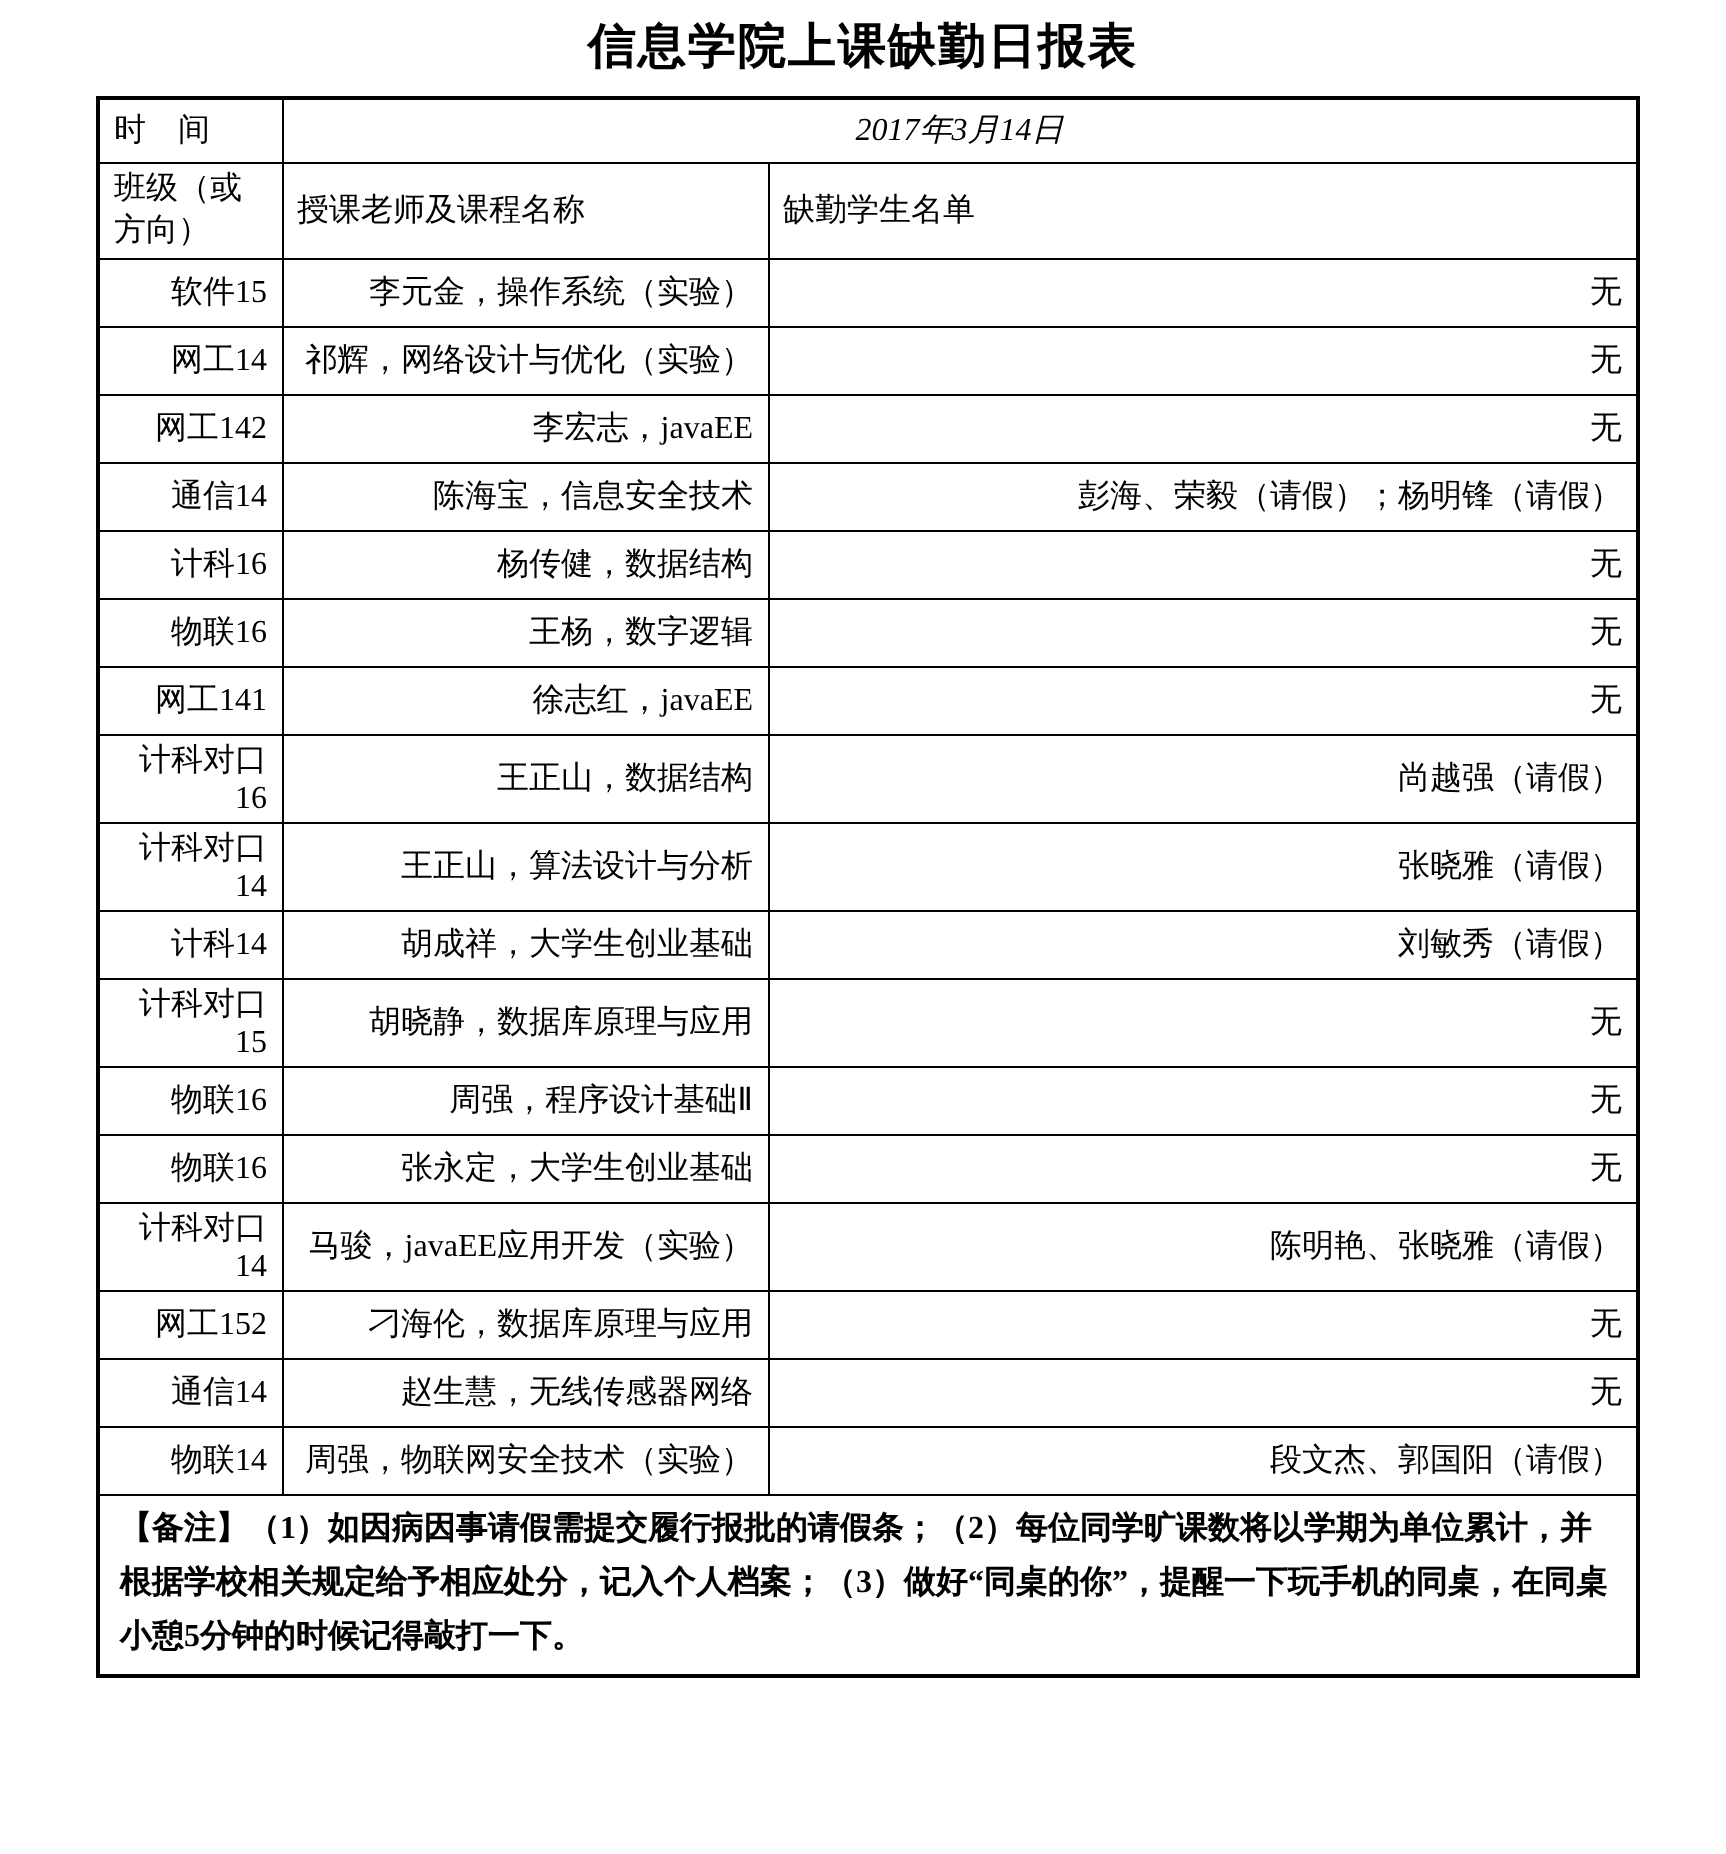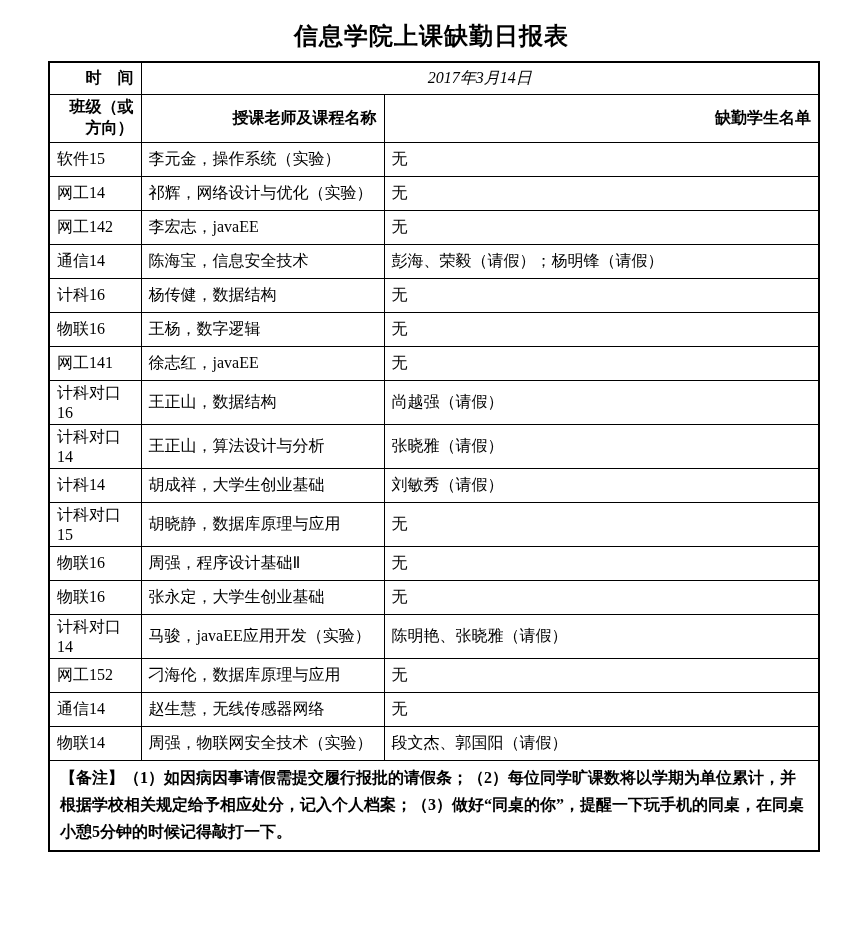--- a/index.html
+++ b/index.html
@@ -16,45 +16,45 @@
     height: 927px;
     box-sizing: border-box;
     overflow: hidden;
   }
   .doc-title {
     text-align: center;
     font-weight: bold;
     font-size: 24px;
     font-family: "Liberation Sans", sans-serif;
     margin: 0;
-    padding-top: 20px;
+    padding-top: 7px;
     padding-bottom: 9px;
     letter-spacing: 1px;
   }
   table.report {
     border-collapse: collapse;
     table-layout: fixed;
     width: 770px;
     margin-left: 48px;
     border: 2px solid #000;
   }
   table.report td {
     border: 1px solid #000;
     font-size: 16px;
     padding: 2px 7px;
     box-sizing: border-box;
     vertical-align: middle;
     overflow: hidden;
   }
   tr.row-time td { height: 32px; }
   tr.row-cols td { height: 48px; }
-  tbody tr.data-row td { height: 34px; }
+  tbody tr.data-row td { height: 34px; text-align: right; }
   .cell-head {
-    text-align: right;
-    font-weight: bold;
+    text-align: left;
+    font-weight: normal;
   }
   .cell-date {
     text-align: center;
     font-weight: normal;
     font-style: italic;
   }
   .data-row td { text-align: left; }
   tfoot td.note-cell {
     font-weight: bold;
     font-size: 16px;

